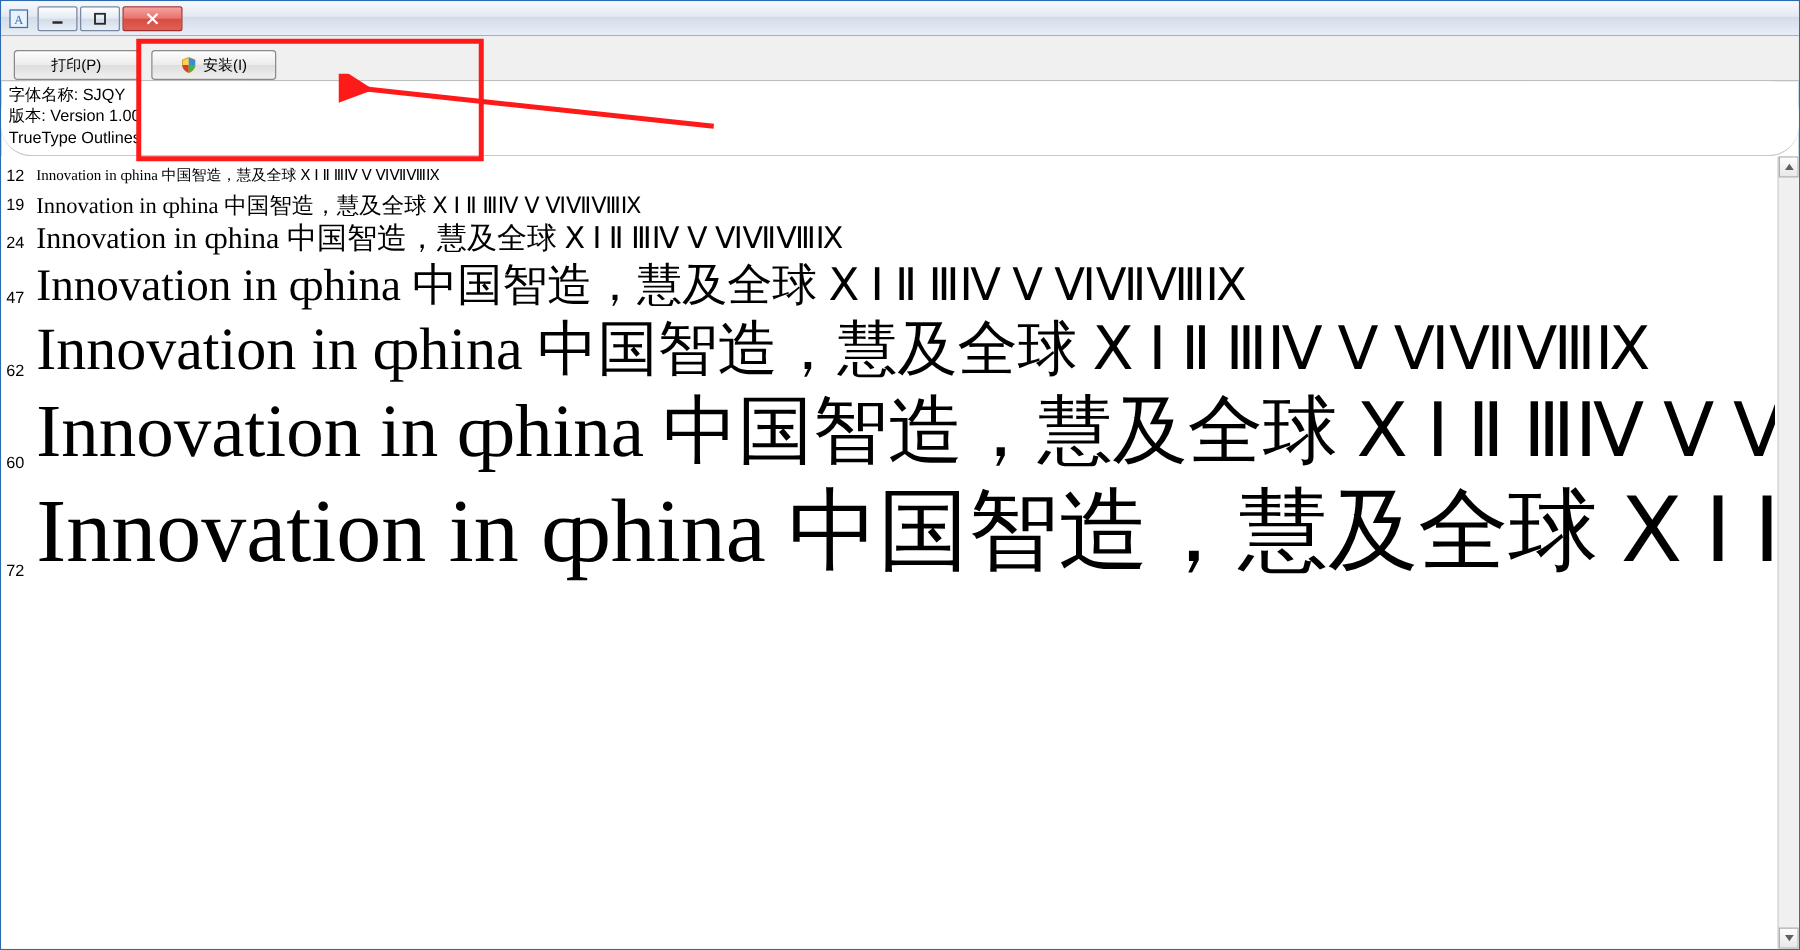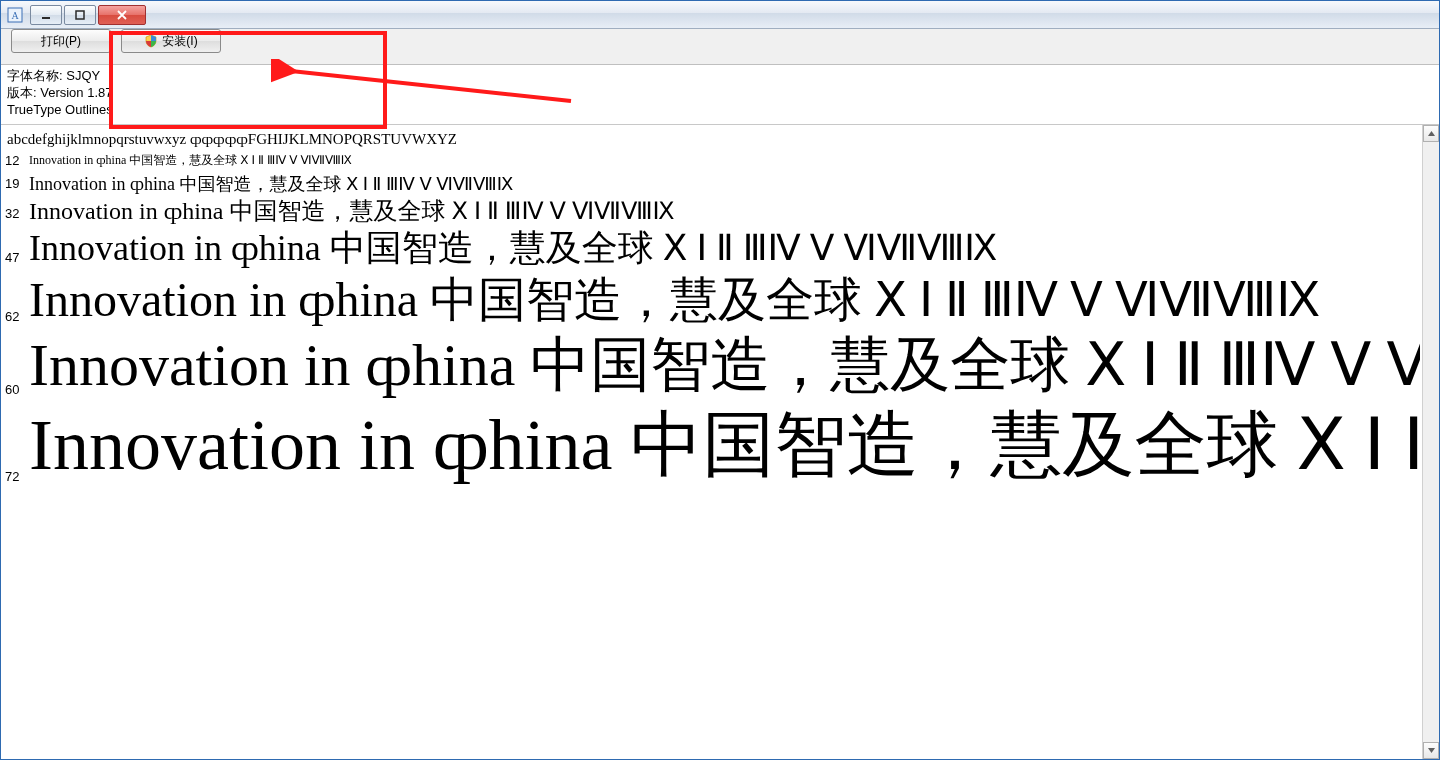--- a/index.html
+++ b/index.html
@@ -57,21 +57,21 @@
     border-color: #a03030;
   }
   .win-btn svg { display: block; }
 
   
   .toolbar {
     height: 36px;
     background: #f0f0f0;
     border-bottom: 1px solid #bfbfbf;
     display: flex;
-    align-items: flex-start;
+    align-items: flex-end;
     padding: 0 10px;
     gap: 10px;
   }
   .tbtn {
     min-width: 100px;
     height: 24px;
     padding: 0 14px;
     border: 1px solid #8a8a8a;
     border-radius: 3px;
     background: linear-gradient(to bottom, #fdfdfd, #ececec 48%, #dedede 52%, #f0f0f0);
@@ -88,20 +88,21 @@
   }
 
   
   .info {
     padding: 2px 6px 6px 6px;
     border-bottom: 1px solid #c8c8c8;
     font-size: 13px;
     line-height: 17px;
     color: #000;
     background: #fff;
+    border-radius: 24px;
   }
 
   
   .content-wrap {
     flex: 1;
     display: flex;
     overflow: hidden;
     background: #fff;
   }
   .content {
@@ -216,40 +217,39 @@
           <path d="M2 7 H7 V13 C4.5 12.5 2 10 2 7 Z" fill="#d83a3a"></path>
           <path d="M7 7 H12 C12 10 9.5 12.5 7 13 Z" fill="#3ab54a"></path>
         </svg>
       </span>
       <span>安装(I)</span>
     </button>
   </div>
 
   <div class="info">
     <div>字体名称: SJQY</div>
-    <div>版本: Version 1.87</div>
+    <div>版本: Version 1.00</div>
     <div>TrueType Outlines</div>
   </div>
 
   <div class="content-wrap">
     <div class="content">
       <div class="charset">
-        <div>abcdefghijklmnopqrstuvwxyz ȹȹȹȹȹFGHIJKLMNOPQRSTUVWXYZ</div>
       </div>
       <div class="samples" id="samples">
           <div class="sample-row">
             <div class="size-label">12</div>
             <div class="sample-text" style="font-size: 12px; line-height: 14px;">Innovation in ȹhina 中国智造，慧及全球 Ⅹ Ⅰ Ⅱ ⅢⅣ Ⅴ ⅥⅦⅧⅨ</div>
           </div>
           <div class="sample-row">
             <div class="size-label">19</div>
             <div class="sample-text" style="font-size: 18px; line-height: 21px;">Innovation in ȹhina 中国智造，慧及全球 Ⅹ Ⅰ Ⅱ ⅢⅣ Ⅴ ⅥⅦⅧⅨ</div>
           </div>
           <div class="sample-row">
-            <div class="size-label">32</div>
+            <div class="size-label">24</div>
             <div class="sample-text" style="font-size: 24px; line-height: 28px;">Innovation in ȹhina 中国智造，慧及全球 Ⅹ Ⅰ Ⅱ ⅢⅣ Ⅴ ⅥⅦⅧⅨ</div>
           </div>
           <div class="sample-row">
             <div class="size-label">47</div>
             <div class="sample-text" style="font-size: 36px; line-height: 42px;">Innovation in ȹhina 中国智造，慧及全球 Ⅹ Ⅰ Ⅱ ⅢⅣ Ⅴ ⅥⅦⅧⅨ</div>
           </div>
           <div class="sample-row">
             <div class="size-label">62</div>
             <div class="sample-text" style="font-size: 48px; line-height: 57px;">Innovation in ȹhina 中国智造，慧及全球 Ⅹ Ⅰ Ⅱ ⅢⅣ Ⅴ ⅥⅦⅧⅨ</div>
           </div>

